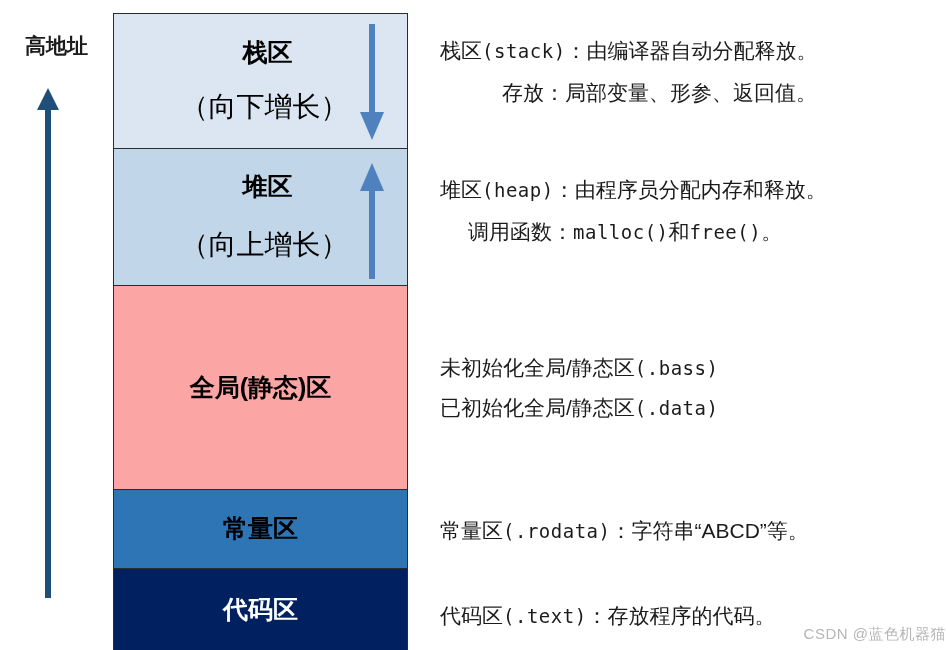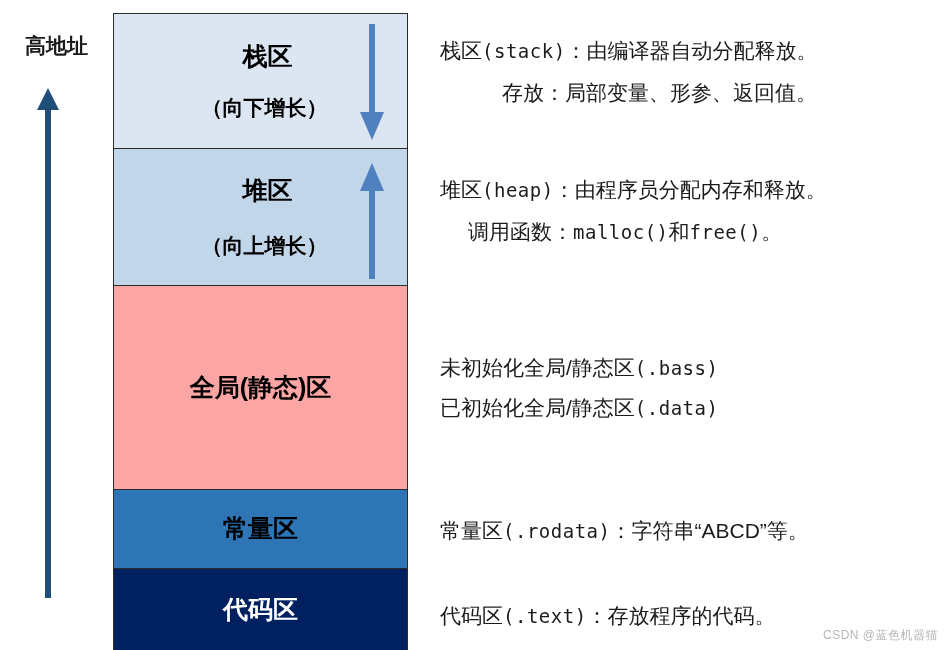--- a/index.html
+++ b/index.html
@@ -76,22 +76,22 @@
     align-items: center;
     justify-content: center;
   }
   .seg-title {
     font-size: 25px;
     font-weight: 700;
     line-height: 1.1;
     white-space: nowrap;
   }
   .seg-sub {
-    font-size: 21px;
-    font-weight: 700;
+    font-size: 28px;
+    font-weight: 400;
     line-height: 1.1;
     white-space: nowrap;
   }
 
   
   .seg-grow .seg-body { align-items: flex-start; padding-left: 38px; }
   .seg-grow .seg-title { align-self: center; margin-left: -24px; }
   .seg-grow .seg-sub { align-self: center; margin-left: -30px; }
 
   .grow-arrow {
@@ -141,23 +141,23 @@
   #note-heap-1   { top: 174px; }
   #note-heap-2   { top: 216px; }
   #note-global-1 { top: 352px; }
   #note-global-2 { top: 392px; }
   #note-rodata   { top: 515px; }
   #note-text     { top: 600px; }
 
   
   #watermark {
     position: absolute;
-    right: 8px;
+    right: 0;
     bottom: 6px;
-    font-size: 12px;
+    font-size: 15px;
     color: #b6b6b6;
     white-space: nowrap;
     letter-spacing: 0.5px;
   }
 </style>
 </head>
 <body>
 
 <div id="address-axis">
 

